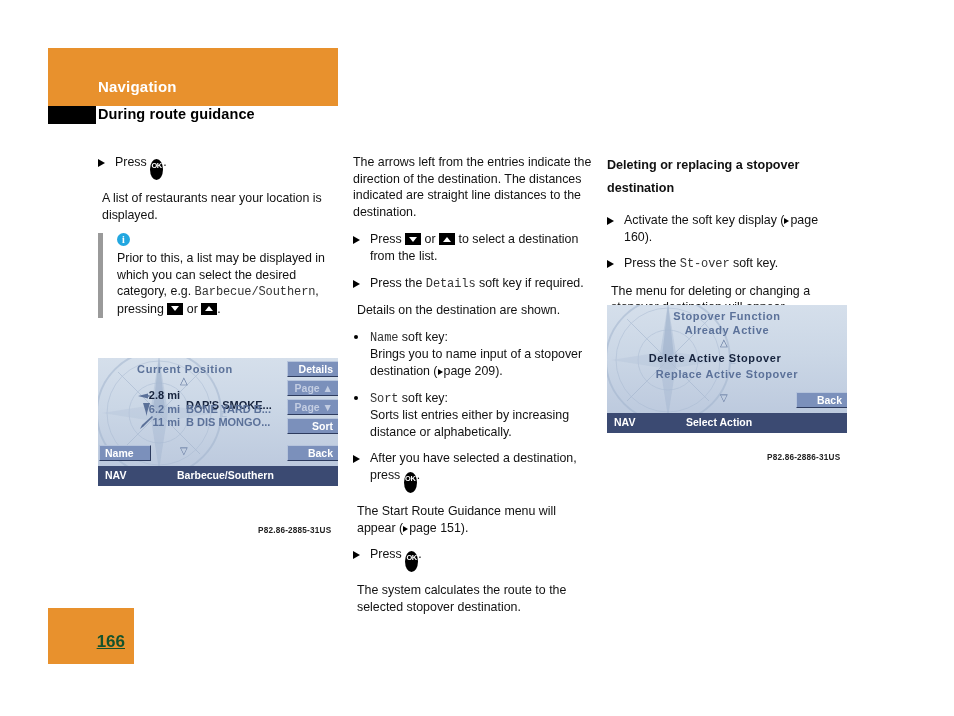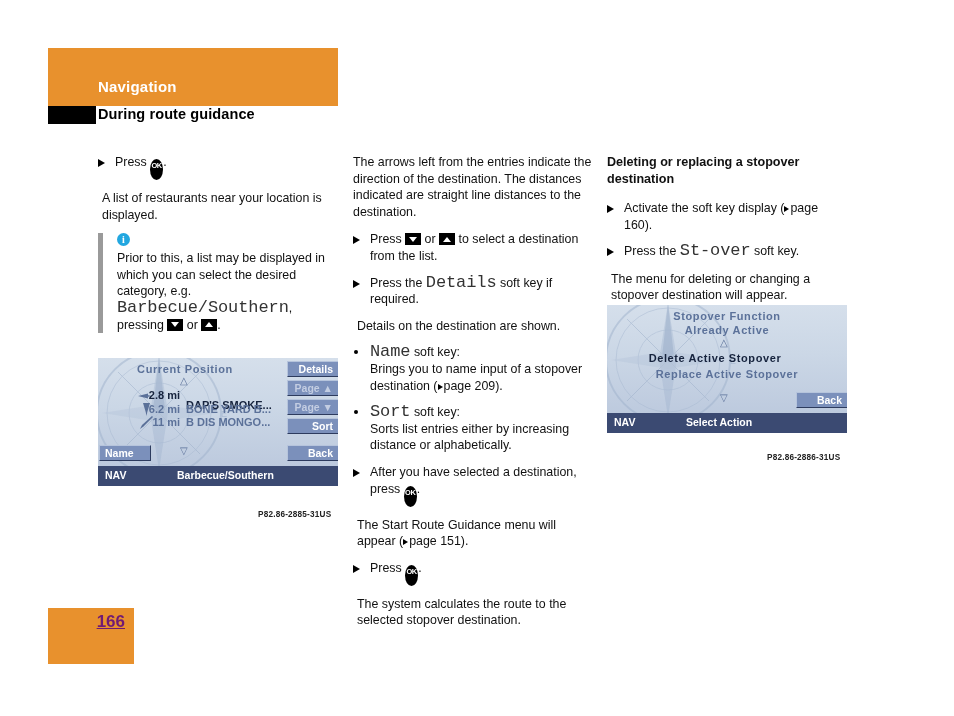--- a/index.html
+++ b/index.html
@@ -28,32 +28,32 @@
     position:absolute;left:98px;top:106px;
     font-size:14.5px;font-weight:bold;color:#000;letter-spacing:.1px;
   }
 
   
   .col{position:absolute;top:154px;font-size:12.4px;line-height:16.6px;color:#111;}
   .col1{left:98px;width:242px;}
   .col2{left:353px;width:242px;}
   .col3{left:607px;width:242px;}
   .para{margin-bottom:11px;}
-  .sub-h{font-weight:bold;font-size:12.6px;line-height:17px;margin-bottom:12px;}
+  .sub-h{font-weight:bold;font-size:12.6px;line-height:23px;margin-bottom:12px;}
 
   
   .row{display:flex;margin-bottom:10px;}
   .row .mk{width:17px;flex:0 0 17px;padding-top:1px;}
   .row .bd{flex:1;}
   .tri{display:inline-block;width:0;height:0;
        border-left:7px solid #000;border-top:4.5px solid transparent;border-bottom:4.5px solid transparent;}
   .dot{display:inline-block;width:4px;height:4px;border-radius:50%;background:#000;
        position:relative;top:-3px;left:1px;}
   .ind{margin-left:4px;margin-bottom:10px;}
-  .mono{font-family:"Liberation Mono", monospace;font-size:17px;letter-spacing:-0.1px;color:#333;}
+  .mono{font-family:"Liberation Mono", monospace;font-size:12px;letter-spacing:-0.1px;color:#333;}
 
   
   .okk{display:inline-block;width:13px;height:21px;border-radius:50%;background:#000;color:#fff;
        font-size:7.4px;font-weight:bold;line-height:13px;text-align:center;
        vertical-align:-2px;letter-spacing:-.3px;font-family:"Liberation Sans",sans-serif;}
   
   .skey{display:inline-block;width:17px;height:12px;background:#000;vertical-align:-2px;position:relative;}
   .skey svg{position:absolute;left:2px;top:1px;}
   
   .dkey{display:inline-block;width:16px;height:12px;background:#000;vertical-align:-2px;position:relative;}
@@ -97,21 +97,21 @@
   .listline.sel{color:#16233d;}
   .hdrline{position:absolute;font-size:11px;font-weight:bold;color:#5b7199;width:100%;text-align:center;letter-spacing:.6px;}
   .caret{position:absolute;font-size:10px;color:#5b7199;}
   .dist{position:absolute;font-size:11px;font-weight:bold;text-align:right;}
 
   .cap{position:absolute;font-family:"Liberation Sans",sans-serif;font-size:8.2px;
        color:#222;letter-spacing:.2px;font-weight:bold;}
 
   
   .pgbox{position:absolute;left:48px;top:608px;width:86px;height:56px;background:#e8912d;}
-  .pgbox span{position:absolute;right:9px;top:4px;color:#701a75;font-size:17px;font-weight:bold;text-decoration:underline;}
+  .pgbox span{position:absolute;right:9px;top:24px;color:#14532d;font-size:17px;font-weight:bold;text-decoration:underline;}
 </style>
 </head>
 <body>
 
 <div class="page">
 
   <div class="hdr-orange">
     <div class="t">Navigation</div>
   </div>
   <div class="hdr-black"></div>
@@ -193,21 +193,21 @@
       <div class="softkey" style="left:189px;top:60px;width:45px;">Sort</div>
       <div class="softkey" style="left:189px;top:87px;width:45px;">Back</div>
 
       <div class="softkey left" style="left:1px;top:87px;width:45px;">Name</div>
     </div>
     <div class="nav-bottom">
       <div class="nv">NAV</div>
       <div class="ttl">Barbecue/Southern</div>
     </div>
   </div>
-  <div class="cap" style="left:258px;top:510px;">P82.86-2885-31US</div>
+  <div class="cap" style="left:258px;top:526px;">P82.86-2885-31US</div>
 
   <div class="col col2">
     <div class="para">The arrows left from the entries indicate the direction of the destination. The distances indicated are straight line distances to the destination.</div>
 
     <div class="row">
       <div class="mk"><span class="tri"></span></div>
       <div class="bd">
         <span>Press</span>
         <span class="dkey"><i class="dn"></i></span>
         <span>or</span>

